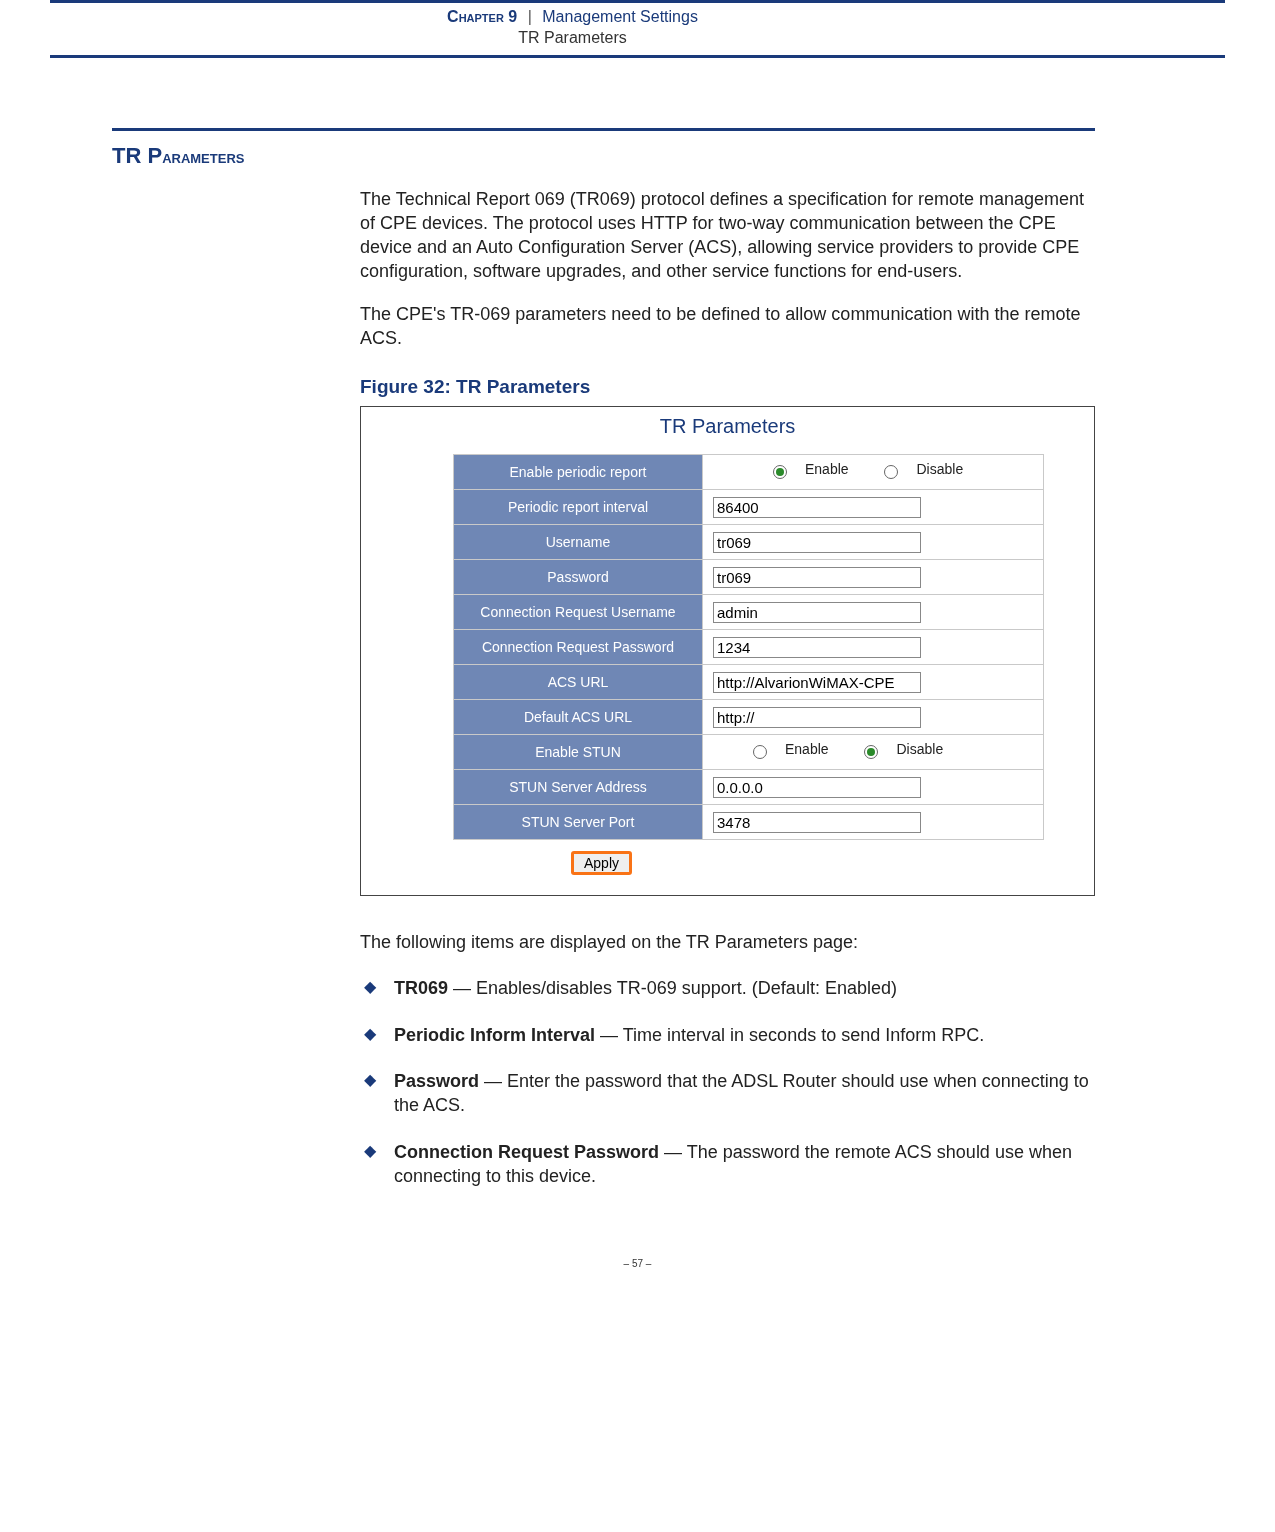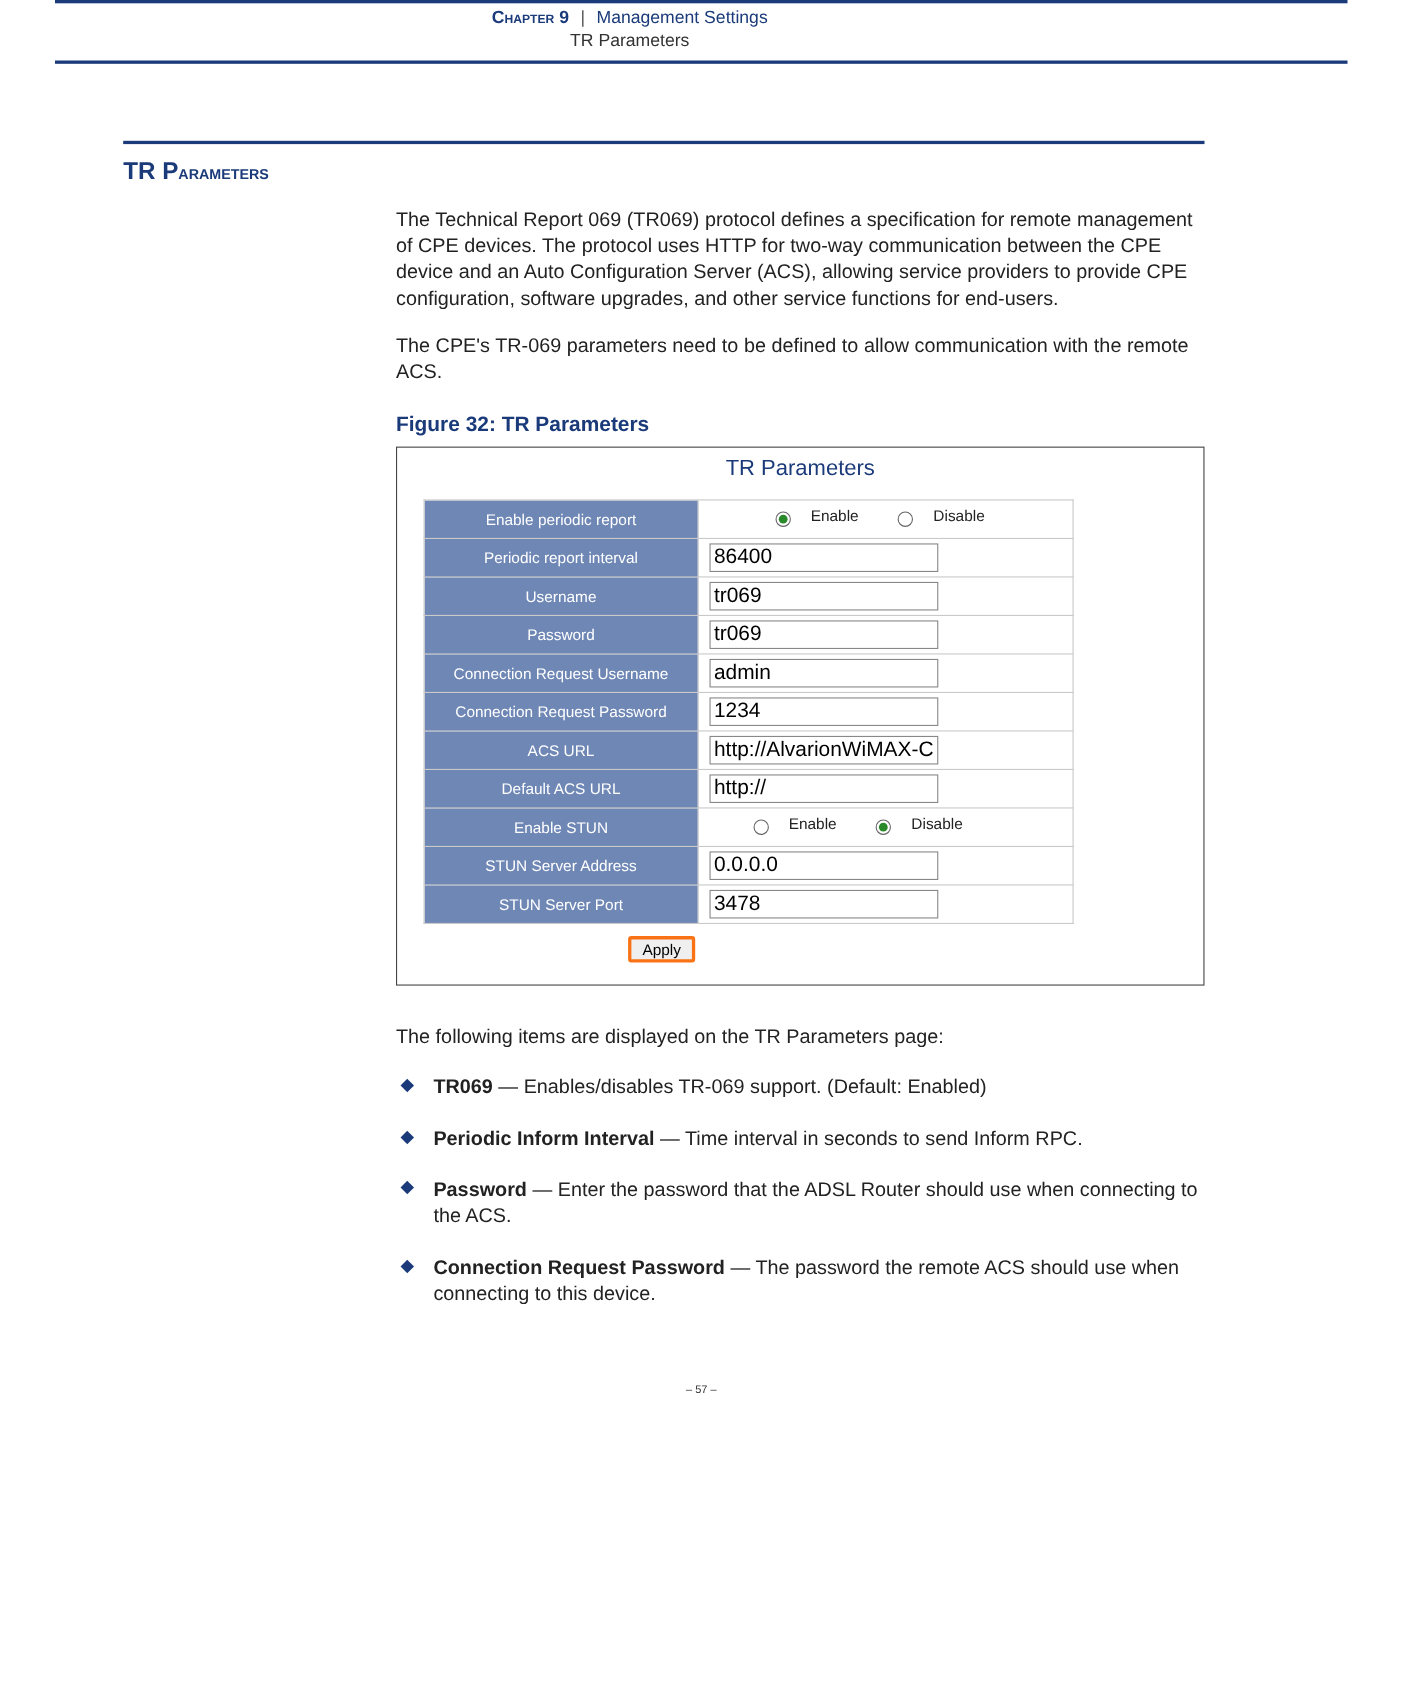--- a/index.html
+++ b/index.html
@@ -87,21 +87,21 @@
   }
   .fig-title {
     text-align: center;
     color: #1a3a7a;
     font-family: Arial, sans-serif;
     font-size: 20px;
     padding: 6px 0 14px 0;
   }
   .form-table {
     border-collapse: collapse;
-    margin-left: 24px;
+    margin-left: 92px;
     font-family: Arial, sans-serif;
     font-size: 14px;
   }
   .form-table td {
     border: 1px solid #c9c9c9;
     height: 34px;
     vertical-align: middle;
   }
   .form-table td.label-cell {
     background: #6f87b5;
@@ -112,21 +112,21 @@
   }
   .form-table td.value-cell {
     background: #fff;
     width: 320px;
     padding: 0 10px;
     color: #222;
   }
   .value-cell input[type=text] {
     width: 200px;
     font-family: Arial, sans-serif;
-    font-size: 19px;
+    font-size: 15px;
     padding: 1px 3px;
     border: 1px solid #888;
   }
   .radio-group {
     display: inline-flex;
     align-items: flex-end;
     gap: 16px;
     font-size: 14px;
     color: #222;
     padding-left: 60px;

